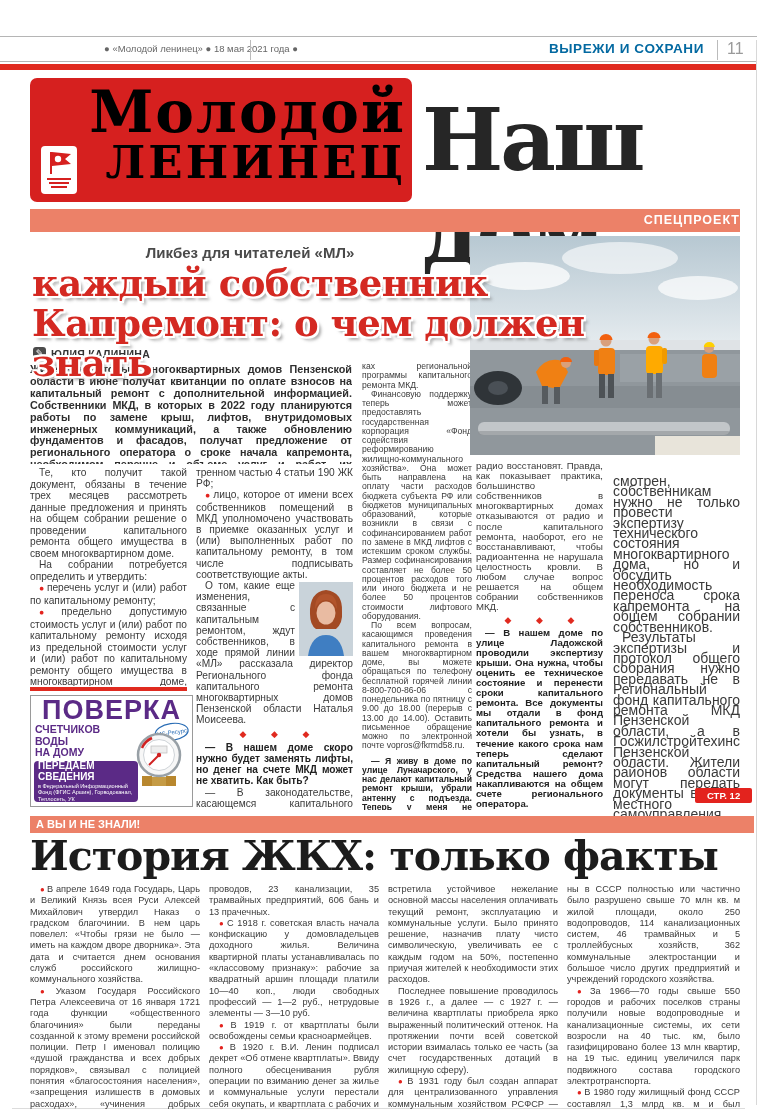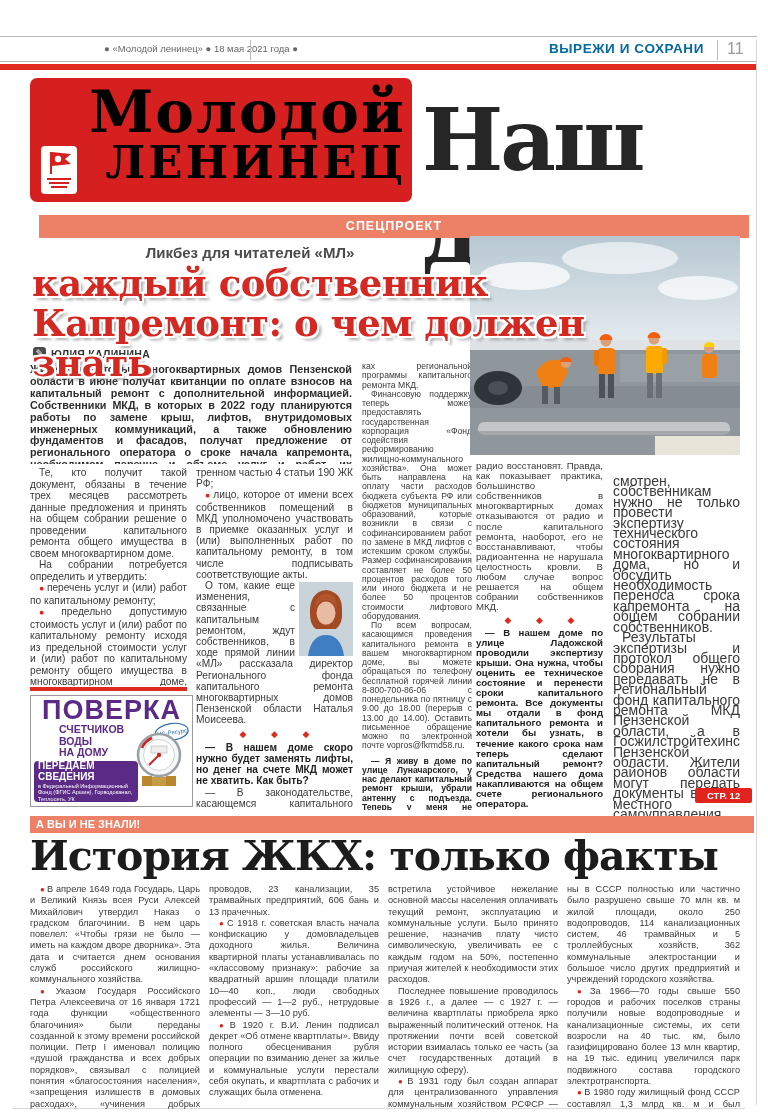--- a/index.html
+++ b/index.html
@@ -17,22 +17,22 @@
   .edge-b{position:absolute;left:12px;top:1108px;width:733px;height:1px;background:#dcdcdc;}
   
   .logo-box{position:absolute;left:30px;top:78px;width:382px;height:124px;background:#d6201f;border-radius:7px;}
   .logo-text{position:absolute;left:54px;top:4px;width:322px;text-align:right;color:#000000;
              font-family:"DejaVu Serif",serif;font-weight:bold;}
   .logo-l1{font-size:58px;line-height:60px;letter-spacing:2px;}
   .logo-l2{font-size:45px;line-height:50px;letter-spacing:3px;margin-top:-4px;}
   .logo-badge{position:absolute;left:11px;top:68px;width:36px;height:48px;background:#fff;border-radius:4px;padding:2px;box-sizing:border-box;}
   .section-title{position:absolute;left:422px;top:94px;font-family:"DejaVu Serif",serif;font-weight:bold;
                  font-size:86px;line-height:92px;color:#262626;letter-spacing:-3px;}
-  .banner{position:absolute;left:30px;top:215px;width:710px;height:23px;background:#ec8168;color:#fff;
-          font-weight:bold;font-size:12.5px;line-height:23px;text-align:center;letter-spacing:1px;margin-left:9px;}
+  .banner{position:absolute;left:30px;top:209px;width:710px;height:23px;background:#ec8168;color:#fff;
+          font-weight:bold;font-size:12.5px;line-height:23px;text-align:right;letter-spacing:1px;}
   
   .photo{position:absolute;left:470px;top:236px;width:270px;height:219px;z-index:1;}
   .kicker{position:absolute;left:30px;top:244px;width:440px;text-align:center;
           font-size:15px;font-weight:bold;color:#4a4a4a;z-index:4;}
   .headline{position:absolute;left:32px;top:263px;width:620px;z-index:5;
             font-family:"DejaVu Serif",serif;font-weight:bold;color:#d42922;
             font-size:37px;line-height:40px;letter-spacing:-.5px;
             text-shadow:-2px -2px 0 #fff,2px -2px 0 #fff,-2px 2px 0 #fff,2px 2px 0 #fff,
                         0 -2px 0 #fff,0 2px 0 #fff,-2px 0 0 #fff,2px 0 0 #fff,4px 4px 3px rgba(110,110,110,.55);}
   .byline{position:absolute;left:33px;top:347px;display:flex;align-items:center;gap:5px;z-index:4;}
@@ -55,21 +55,21 @@
   .dot{color:#e3231e;font-size:.85em;margin-right:2px;}
   .sep{text-align:center;color:#e02a1f;font-size:9px;word-spacing:22px;margin:3px 0 2px;text-indent:0;}
   .portrait{float:right;width:54px;height:74px;margin:2px 0 2px 4px;}
   .pageref{position:absolute;left:695px;top:788px;background:#e3231e;color:#fff;font-weight:bold;
            font-size:9.5px;padding:2px 12px;border-radius:2px;z-index:6;}
   
   .ad-rule{position:absolute;left:30px;top:687px;width:157px;height:4px;background:#e02a1f;}
   .ad{position:absolute;left:30px;top:695px;width:163px;height:112px;border:1px solid #9a9a9a;
       background:#fff;box-sizing:border-box;overflow:hidden;}
   .ad-title{font-size:27px;font-weight:800;color:#5b2a86;text-align:center;letter-spacing:1px;line-height:27px;margin-top:1px;}
-  .ad-mid{position:relative;height:36px;margin-left:24px;}
+  .ad-mid{position:relative;height:36px;}
   .ad-sub{position:absolute;left:4px;top:0;font-size:10.5px;line-height:11.5px;font-weight:bold;color:#5b2a86;}
   .ad-logo{position:absolute;right:2px;top:-2px;transform:rotate(-8deg);}
   .ad-meter{position:absolute;right:4px;top:8px;z-index:2;}
   .ad-purple{margin:1px 3px;background:#5b2a86;color:#fff;border-radius:4px;padding:0 4px;width:104px;box-sizing:border-box;}
   .ad-purple .b1{font-size:10px;font-weight:bold;line-height:10.5px;}
   .ad-purple .b2{font-size:5.6px;line-height:6.4px;margin-top:1px;}
   
   .facts-bar{position:absolute;left:30px;top:816px;width:724px;height:17px;background:#ec8168;color:#fff;
              font-weight:bold;font-size:11px;line-height:17px;padding-left:6px;box-sizing:border-box;}
   .facts-title{position:absolute;left:30px;top:834px;font-family:"DejaVu Serif",serif;font-weight:bold;
@@ -265,20 +265,21 @@
   <div class="facts-title">История ЖКХ: только факты</div>
 
   <div class="fcol f1">
     <p><span class="dot">●</span><span>В апреле 1649 года Государь, Царь и Великий Князь всея Руси Алексей Михайлович утвердил Наказ о градском благочинии. В нем царь повелел: «Чтобы грязи не было — иметь на каждом дворе дворника». Эта дата и считается днем основания служб российского жилищно-коммунального хозяйства.</span></p>
     <p><span class="dot">●</span><span>Указом Государя Российского Петра Алексеевича от 16 января 1721 года функции «общественного благочиния» были переданы созданной к этому времени российской полиции. Петр I именовал полицию «душой гражданства и всех добрых порядков», связывал с полицией понятия «благосостояния населения», «запрещения излишеств в домовых расходах», «учинения добрых домовладельцев», «производства чистоты на улицах и в домах».</span></p>
 
   </div>
   <div class="fcol f2">
     <p class="cont">проводов, 23 канализации, 35 трамвайных предприятий, 606 бань и 13 прачечных.</p>
     <p><span class="dot">●</span><span>С 1918 г. советская власть начала конфискацию у домовладельцев доходного жилья. Величина квартирной платы устанавливалась по «классовому признаку»: рабочие за квадратный аршин площади платили 10—40 коп., люди свободных профессий — 1—2 руб., нетрудовые элементы — 3—10 руб.</span></p>
+    <p><span class="dot">●</span><span>В 1919 г. от квартплаты были освобождены семьи красноармейцев.</span></p>
     <p><span class="dot">●</span><span>В 1920 г. В.И. Ленин подписал декрет «Об отмене квартплаты». Ввиду полного обесценивания рубля операции по взиманию денег за жилье и коммунальные услуги перестали себя окупать, и квартплата с рабочих и служащих была отменена.</span></p>
 
   </div>
   <div class="fcol f3">
     <p class="cont">встретила устойчивое нежелание основной массы населения оплачивать текущий ремонт, эксплуатацию и коммунальные услуги. Было принято решение, назначив плату чисто символическую, увеличивать ее с каждым годом на 50%, постепенно приучая жителей к необходимости этих расходов.</p>
     <p>Последнее повышение проводилось в 1926 г., а далее — с 1927 г. — величина квартплаты приобрела ярко выраженный политический оттенок. На протяжении почти всей советской истории взималась только ее часть (за счет государственных дотаций в жилищную сферу).</p>
     <p><span class="dot">●</span><span>В 1931 году был создан аппарат для централизованного управления коммунальным хозяйством РСФСР — Народный комиссариат коммунального хозяйства РСФСР, главным приоритетом которого стали строительные функции.</span></p>
 
   </div>
   <div class="fcol f4">

